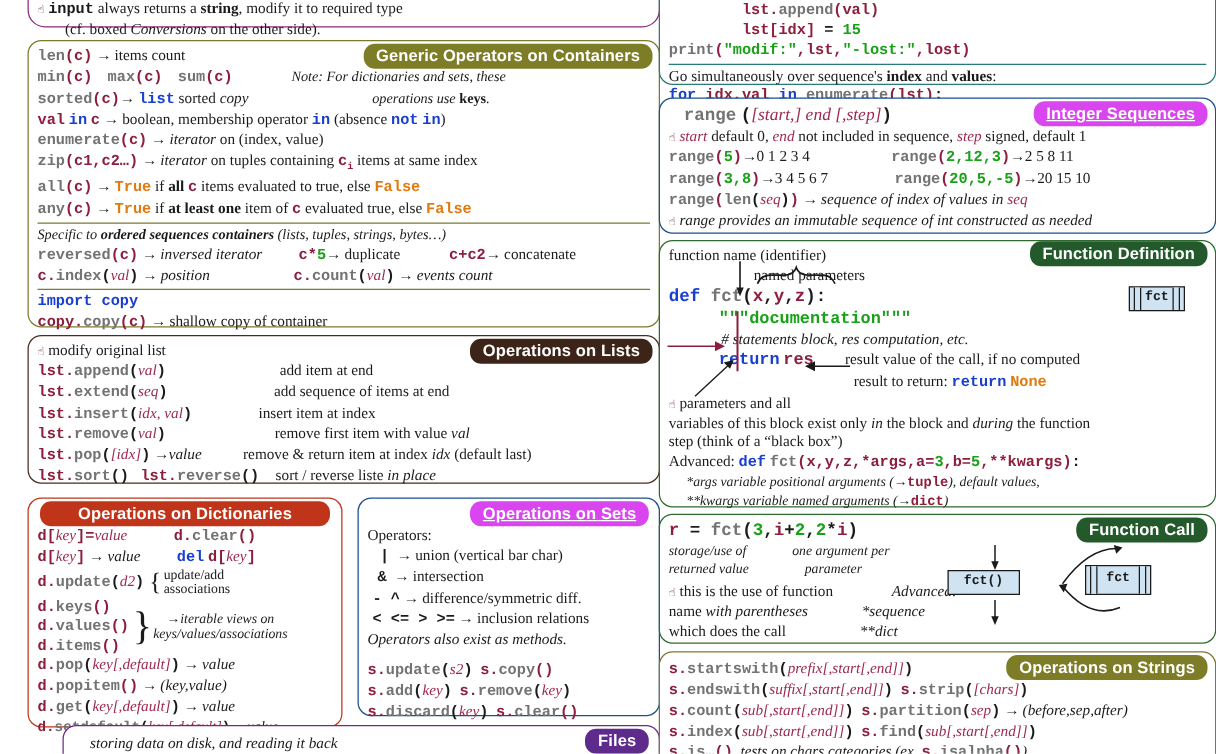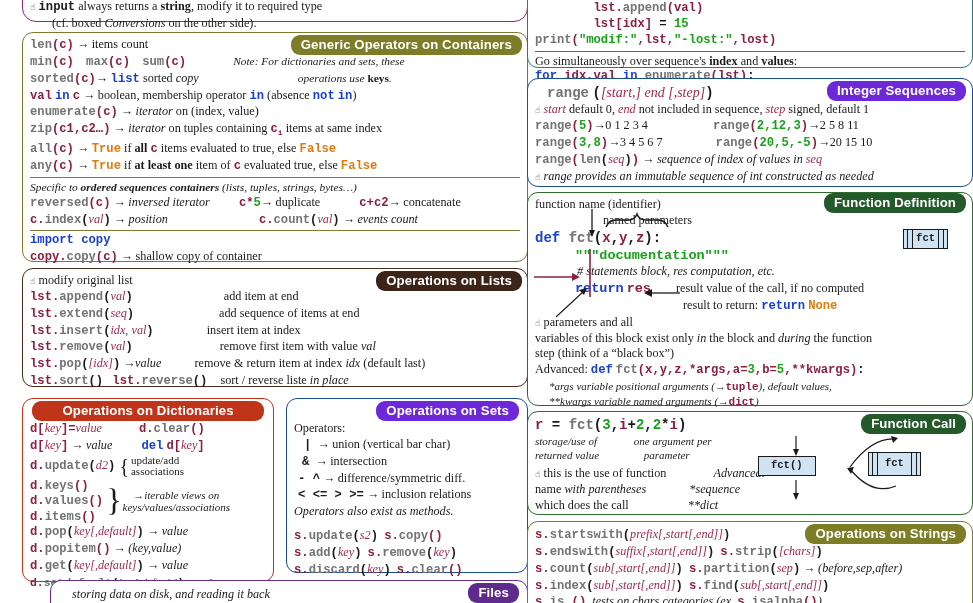--- a/index.html
+++ b/index.html
@@ -47,21 +47,21 @@
   .b-brown {border-color:#4a2c1e;}
   .b-red   {border-color:#c0341a;}
   .b-blue  {border-color:#1a4f8e;}
   .b-violet{border-color:#6a2a8e;}
   .b-green {border-color:#2e6b2e;}
   .b-teal  {border-color:#2b7a7a;}
 
   .bg-olive {background:#7e7d27;}
   .bg-brown {background:#3d2418;}
   .bg-red   {background:#c0341a;}
-  .bg-navy  {background:#6d28d9;}
+  .bg-navy  {background:#d946ef;text-decoration:underline;}
   .bg-violet{background:#5e2b8c;}
   .bg-dgreen{background:#24592b;}
 
   .note{font-style:italic;font-size:11.4px;}
   .pin{font-family:"DejaVu Sans",sans-serif;font-size:9px;color:#6a2a2a;}
   .row{white-space:nowrap;}
 
   
   .fctbox{
     display:inline-block;background:#cfe3f2;border:1.4px solid #1a1a1a;
@@ -134,21 +134,21 @@
     <div class="row note">
       Specific to <span class="b" style="font-style:italic;">ordered sequences containers</span> (lists, tuples, strings, bytes…)
     </div>
     <div class="row">
       <span class="mono c-fn">reversed</span><span class="mono c-obj">(c)</span> <span class="arr">→</span> <span class="it">inversed iterator</span>
       <span style="margin-left:26px;"><span class="mono c-obj">c*</span><span class="mono c-num">5</span><span class="arr">→</span> duplicate</span>
       <span style="margin-left:36px;text-align:right;"><span class="mono c-obj">c+c2</span><span class="arr">→</span> concatenate</span>
     </div>
     <div class="row">
       <span class="mono c-obj">c.</span><span class="mono c-fn">index</span><span class="mono">(</span><span class="c-arg">val</span><span class="mono">)</span> <span class="arr">→</span> <span class="it">position</span>
-      <span style="margin-left:88px;"><span class="mono c-obj">c.</span><span class="mono c-fn">count</span><span class="mono">(</span><span class="c-arg">val</span><span class="mono">)</span> <span class="arr">→</span> <span class="it">events count</span></span>
+      <span style="margin-left:64px;"><span class="mono c-obj">c.</span><span class="mono c-fn">count</span><span class="mono">(</span><span class="c-arg">val</span><span class="mono">)</span> <span class="arr">→</span> <span class="it">events count</span></span>
     </div>
     <div class="rule"></div>
     <div class="row mono c-kw">import copy</div>
     <div class="row">
       <span class="mono c-obj">copy.</span><span class="mono c-fn">copy</span><span class="mono c-obj">(c)</span>
       <span class="arr">→</span> shallow copy of container
     </div>
     <div class="row">
       <span class="mono c-obj">copy.</span><span class="mono c-fn">deepcopy</span><span class="mono c-obj">(c)</span>
       <span class="arr">→</span> deep copy of container

